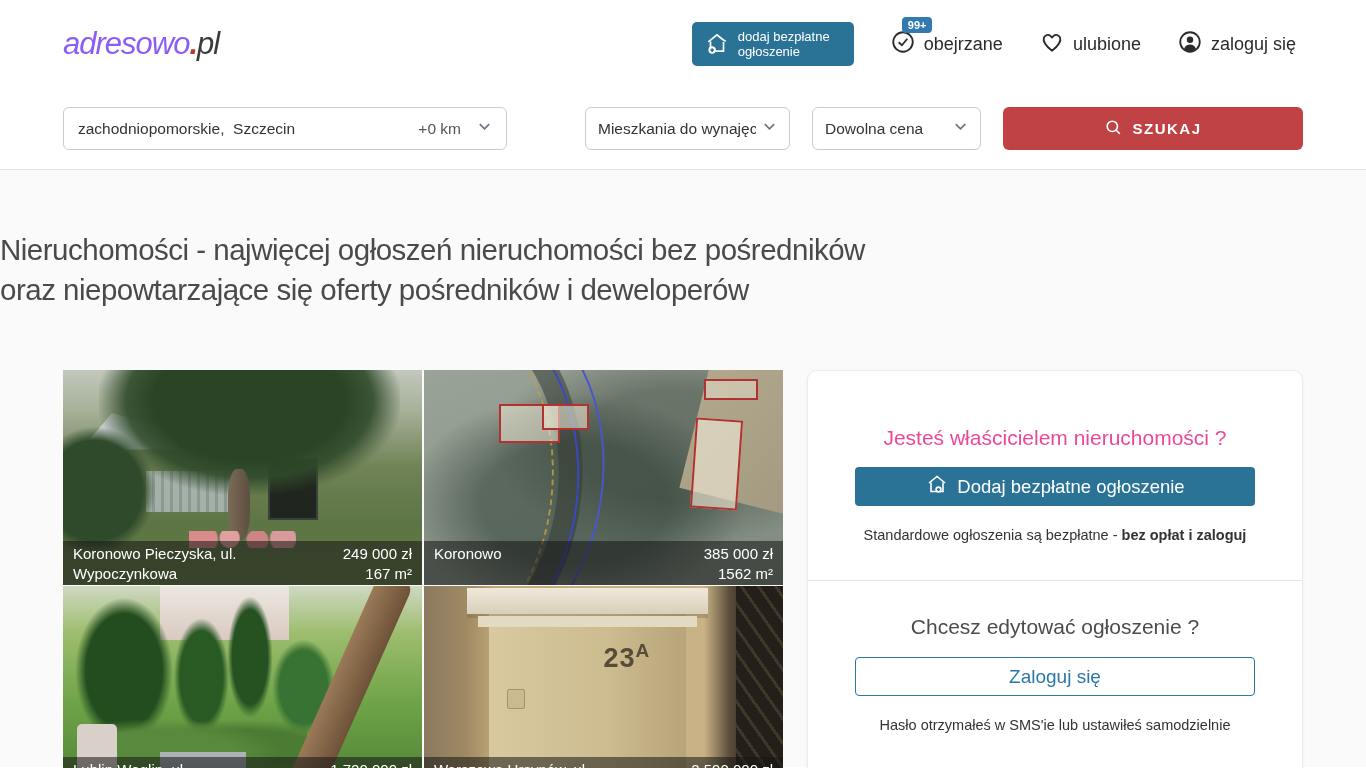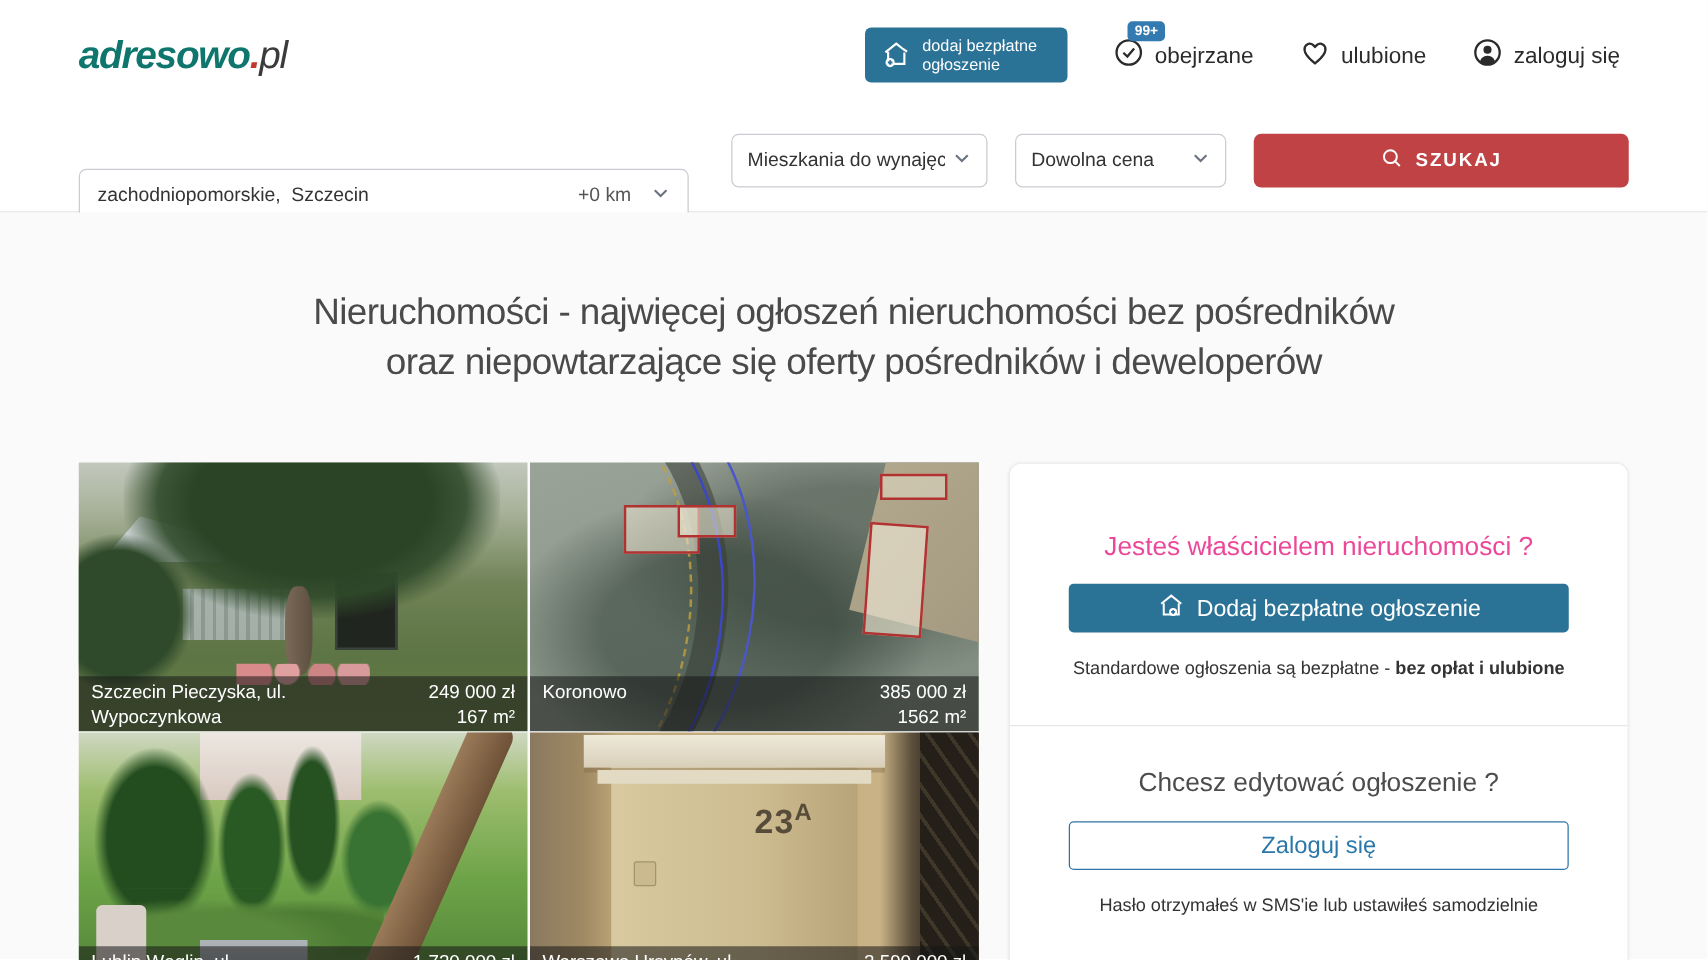--- a/index.html
+++ b/index.html
@@ -5,55 +5,55 @@
 <style>
   * { margin:0; padding:0; box-sizing:border-box; }
   html,body { width:1366px; height:768px; overflow:hidden; background:#fff;
     font-family:"Liberation Sans", sans-serif; color:#333; }
   .page { position:relative; width:1366px; height:768px; }
 
   
   .topbar { position:relative; height:88px; background:#fff; }
   .logo { position:absolute; left:63px; top:26px; font-size:31px; font-style:italic;
           letter-spacing:-1px; white-space:nowrap; }
-  .logo .l-main { font-weight:bold; color:#0f766e; }
+  .logo .l-main { font-weight:normal; color:#8b5cf6; }
   .logo .l-dot  { font-weight:bold; color:#c0392b; }
   .logo .l-tld  { font-weight:normal; color:#3b3b3b; }
 
   .topbar-right { position:absolute; right:70px; top:0; height:88px;
     display:flex; align-items:center; gap:36px; }
   .add-btn { display:flex; align-items:center; gap:8px; background:#2a7296; border:none;
     color:#fff; font-family:inherit; font-size:13px; line-height:15px; text-align:left;
     padding:7px 12px; border-radius:5px; cursor:pointer; }
   .add-btn .txt { max-width:104px; }
   .top-item { display:flex; align-items:center; gap:8px; font-size:18px; color:#2b2b2b;
     cursor:pointer; position:relative; }
   .badge { position:absolute; top:-12px; left:12px; background:#337ab0; color:#fff;
     font-size:11px; font-weight:bold; padding:2px 6px; border-radius:4px; line-height:12px; }
   .ic { display:inline-block; }
 
   
   .searchbar { position:relative; height:82px; background:#fff; border-bottom:1px solid #e3e3e3; }
   .box { position:absolute; top:19px; height:43px; background:#fff; border:1px solid #c9ccd1;
     border-radius:6px; display:flex; align-items:center; font-size:15.5px; color:#333; }
-  .loc-box { left:63px; width:488px; padding:12px 14px;margin-top:28px; }
+  .loc-box { left:63px; width:444px; padding:12px 14px; }
   .loc-input { flex:1; border:none; outline:none; font:inherit; color:#333; background:transparent; }
   .radius { color:#555; margin-right:10px; white-space:nowrap; }
   .sel-cat { left:585px; width:205px; padding:0 12px; justify-content:space-between; cursor:pointer; }
   .sel-price { left:812px; width:169px; padding:0 12px; justify-content:space-between; cursor:pointer; }
   .sel-text { white-space:nowrap; overflow:hidden; flex:1; }
   .chev { flex:0 0 auto; margin-left:6px; }
   .search-btn { position:absolute; left:1003px; top:19px; width:300px; height:43px;
     background:#c04244; color:#fff; border:none; border-radius:6px; font-family:inherit;
     font-size:15px; font-weight:bold; letter-spacing:1.5px; cursor:pointer;
     display:flex; align-items:center; justify-content:center; gap:9px; }
 
   
   .main { position:relative; height:597px; background:#fafafa; }
-  .hero-title { padding-top:60px; text-align:center; font-size:29.5px; font-weight:400;
+  .hero-title { padding-top:60px; text-align:left; font-size:29.5px; font-weight:400;
     color:#4a4a4a; line-height:40px; letter-spacing:-0.5px; }
 
   .content { position:absolute; left:63px; top:200px; display:flex; }
   .cards { display:grid; grid-template-columns:359px 359px; grid-auto-rows:215px; gap:1px 2px; }
   .card { position:relative; overflow:hidden; cursor:pointer; background:#888; }
   .overlay { position:absolute; left:0; right:0; bottom:0; height:44px;
     background:rgba(22,22,22,0.55); color:#fff; display:flex; justify-content:space-between;
     padding:3px 10px 0 10px; font-size:15px; line-height:20px; }
   .ov-title { max-width:225px; }
   .ov-right { text-align:right; white-space:nowrap; }
@@ -251,21 +251,21 @@
 
         <div class="card ph1">
           <div class="sh ph1-roof"></div>
           <div class="sh ph1-fence"></div>
           <div class="sh ph1-hedge"></div>
           <div class="sh ph1-shed"></div>
           <div class="sh ph1-canopy"></div>
           <div class="sh ph1-trunk"></div>
           <div class="sh ph1-flowers"></div>
           <div class="overlay">
-            <span class="ov-title">Szczecin Pieczyska, ul. Wypoczynkowa</span>
+            <span class="ov-title">Koronowo Pieczyska, ul. Wypoczynkowa</span>
             <span class="ov-right">
               <span>249 000 zł</span><br>
               <span>167 m²</span>
             </span>
           </div>
         </div>
 
         <div class="card ph2">
           <div class="sh ph2-field"></div>
           <div class="sh ph2-roadb"></div>
@@ -330,21 +330,21 @@
               <path d="M4 11 L12 4.5 L20 11"></path>
               <path d="M6 10.5 V19.5 H18 V10.5"></path>
               <circle cx="13.5" cy="17.5" r="3.2" fill="#fff" stroke="none"></circle>
               <path d="M13.5 15.9 v3.2 M11.9 17.5 h3.2" stroke="#2a7296" stroke-width="1.3"></path>
             </svg>
           </span>
           <span>Dodaj bezpłatne ogłoszenie</span>
         </button>
 
         <div class="side-note">
-          <span>Standardowe ogłoszenia są bezpłatne - </span><b>bez opłat i ulubione</b>
+          <span>Standardowe ogłoszenia są bezpłatne - </span><b>bez opłat i zaloguj</b>
         </div>
 
         <hr class="side-hr">
 
         <h2 class="side-h2">Chcesz edytować ogłoszenie ?</h2>
 
         <button class="login-btn">Zaloguj się</button>
 
         <div class="side-note2">Hasło otrzymałeś w SMS'ie lub ustawiłeś samodzielnie</div>
       </aside>

